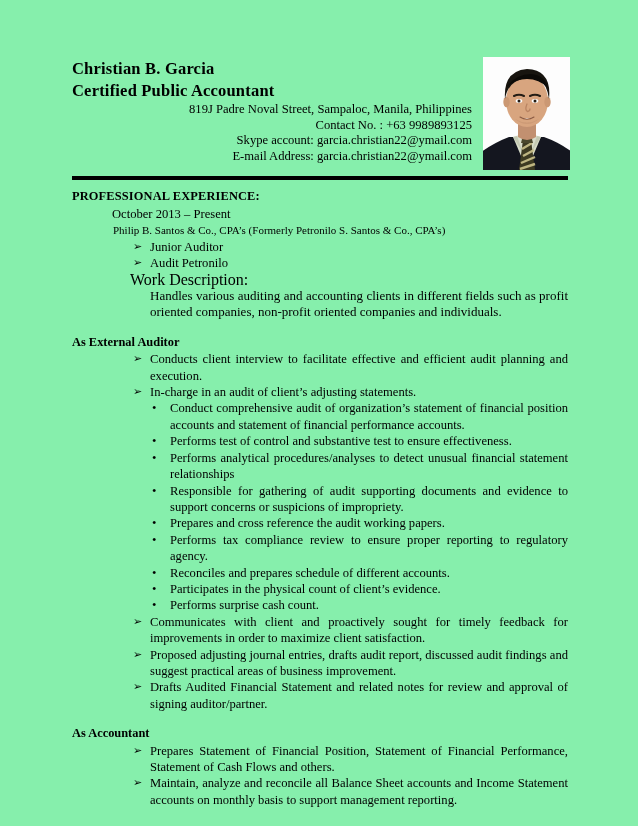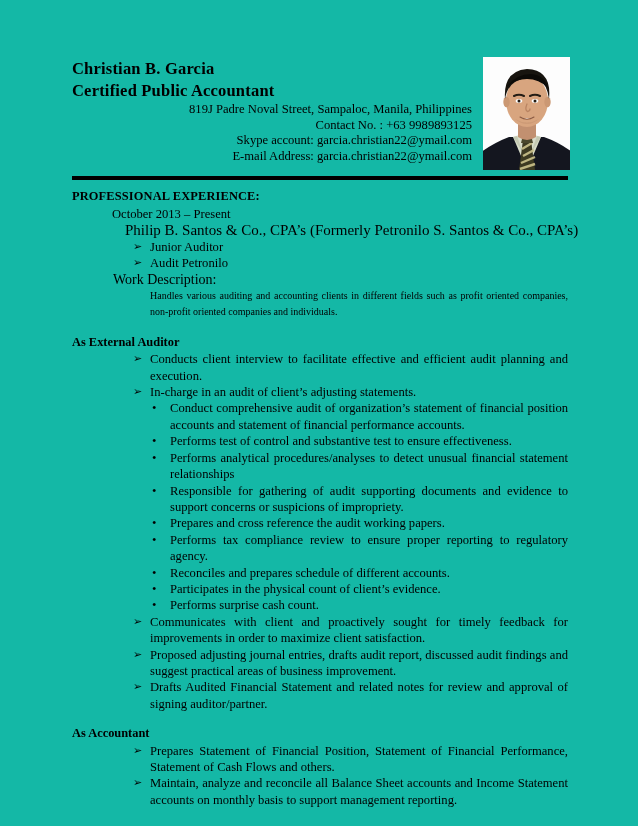--- a/index.html
+++ b/index.html
@@ -8,21 +8,21 @@
     background: #ffffff;
   }
   body {
     font-family: "Liberation Serif", "DejaVu Serif", serif;
     color: #000000;
   }
   #page {
     position: relative;
     width: 638px;
     height: 826px;
-    background: #14b8a6;
+    background: #86efac;
     overflow: hidden;
   }
 
   
   .header {
     position: absolute;
     left: 72px;
     top: 58px;
     width: 400px;
   }
@@ -75,34 +75,34 @@
     letter-spacing: 0.15px;
     line-height: 16px;
     margin: 0 0 2px 0;
   }
   .lvl-date {
     margin-left: 40px;
     font-size: 12.6px;
     line-height: 16.4px;
   }
   .lvl-company {
-    margin-left: 53px;
-    font-size: 15px;
+    margin-left: 41px;
+    font-size: 11px;
     line-height: 16.4px;
     white-space: nowrap;
     font-family: Liberation Serif, serif;
   }
   .lvl-worklabel {
-    margin-left: 41px;
-    font-size: 14px;
+    margin-left: 58px;
+    font-size: 16px;
     line-height: 16.4px;
   }
   .lvl-para {
     margin-left: 78px;
-    font-size: 10px;
+    font-size: 13px;
     line-height: 16.4px;
     text-align: justify;
   }
   .sub-title {
     margin-top: 13px;
     margin-bottom: 1px;
     font-size: 12.4px;
     font-weight: bold;
     line-height: 16.4px;
   }

